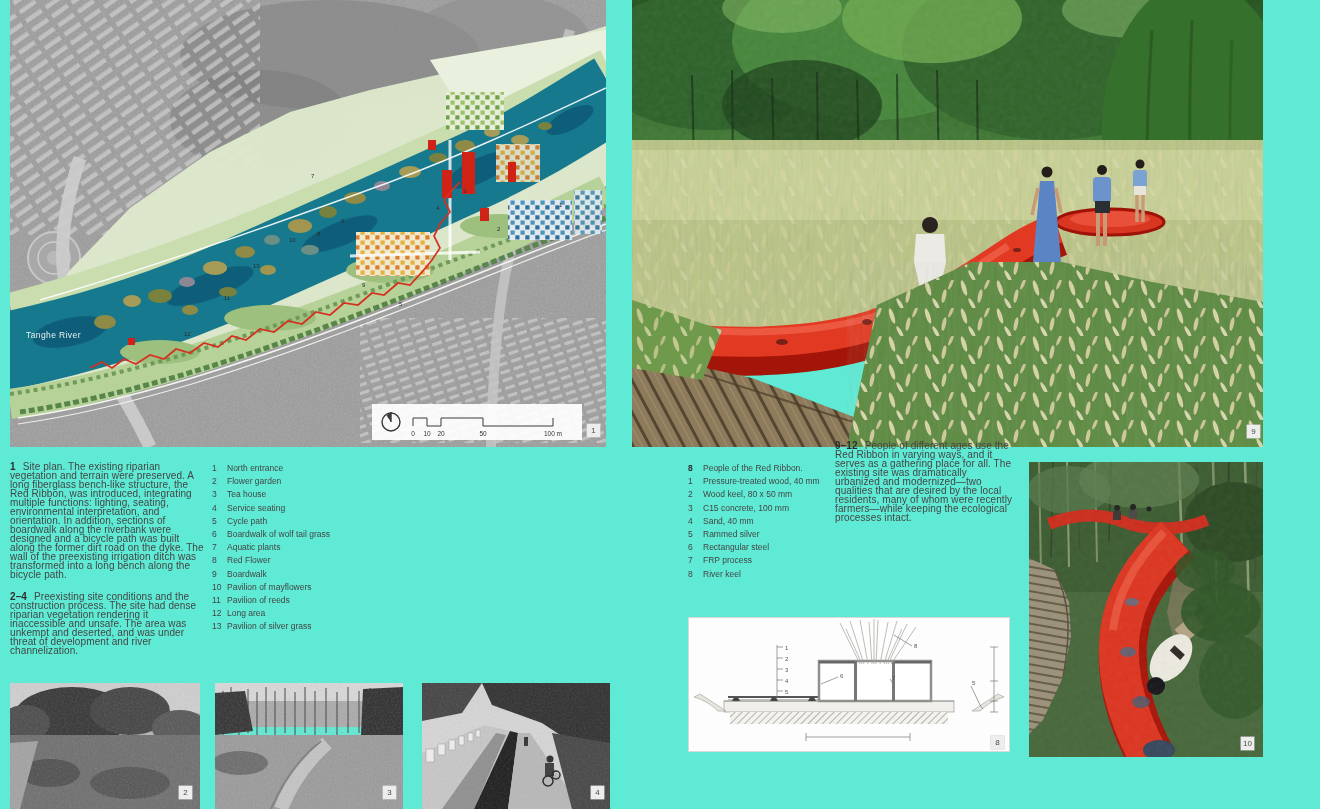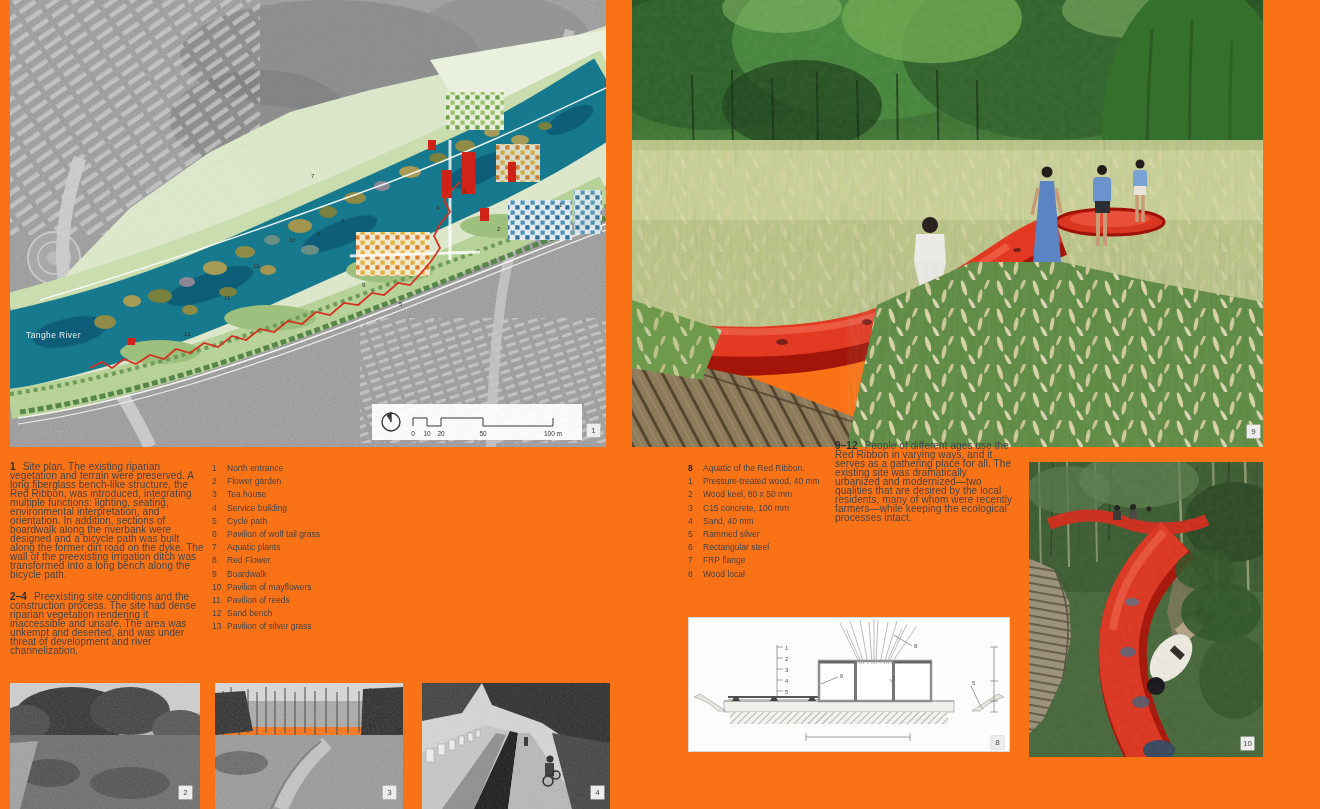--- a/index.html
+++ b/index.html
@@ -1,18 +1,18 @@
 <!DOCTYPE html>
 <html><head>
 <meta charset="utf-8">
 <style>
   * { margin:0; padding:0; box-sizing:border-box; }
   html,body { background:#ffffff; }
   .spread {
-    position:relative; width:1320px; height:809px; background:#f97316;
+    position:relative; width:1320px; height:809px; background:#5eead4;
     font-family:"Liberation Sans", sans-serif; overflow:hidden; color:#404040;
   }
   .abs { position:absolute; }
   .caption { font-size:10px; line-height:9px; color:#454545; letter-spacing:.1px; }
   .caption p + p { margin-top:13px; }
   .caption b { font-weight:bold; color:#2e2e2e; margin-right:7px; }
   .legend { font-size:8.5px; line-height:13.2px; color:#454545; }
   .legend-row { display:flex; }
   .legend-row .ln { width:15px; flex:0 0 15px; }
   .legend-row .ll { flex:1; }
@@ -347,29 +347,29 @@
       <div class="legend-row">
         <span class="ln">2</span>
         <span class="ll">Flower garden</span>
       </div>
       <div class="legend-row">
         <span class="ln">3</span>
         <span class="ll">Tea house</span>
       </div>
       <div class="legend-row">
         <span class="ln">4</span>
-        <span class="ll">Service building</span>
+        <span class="ll">Service seating</span>
       </div>
       <div class="legend-row">
         <span class="ln">5</span>
         <span class="ll">Cycle path</span>
       </div>
       <div class="legend-row">
         <span class="ln">6</span>
-        <span class="ll">Pavilion of wolf tail grass</span>
+        <span class="ll">Boardwalk of wolf tail grass</span>
       </div>
       <div class="legend-row">
         <span class="ln">7</span>
         <span class="ll">Aquatic plants</span>
       </div>
       <div class="legend-row">
         <span class="ln">8</span>
         <span class="ll">Red Flower</span>
       </div>
       <div class="legend-row">
@@ -379,21 +379,21 @@
       <div class="legend-row">
         <span class="ln">10</span>
         <span class="ll">Pavilion of mayflowers</span>
       </div>
       <div class="legend-row">
         <span class="ln">11</span>
         <span class="ll">Pavilion of reeds</span>
       </div>
       <div class="legend-row">
         <span class="ln">12</span>
-        <span class="ll">Sand bench</span>
+        <span class="ll">Long area</span>
       </div>
       <div class="legend-row">
         <span class="ln">13</span>
         <span class="ll">Pavilion of silver grass</span>
       </div>
     </div>
 
   <div class="abs" style="left:10px;top:683px;width:190px;height:126px">
     <svg viewBox="0 0 190 126" width="190" height="126">
       <rect width="190" height="30" fill="#cfcfcf"></rect>
@@ -474,21 +474,21 @@
       </g>
       <rect x="102" y="54" width="4" height="9" fill="#303030"></rect>
       <rect width="188" height="126" filter="url(#ng)" opacity="0.35"></rect>
     </svg>
   </div>
   <div class="fig-tag" style="left:591px;top:786px">4</div>
 
   <div class="abs legend" style="left:688px;top:462px;width:145px">
     <div class="legend-head">
       <span class="ln">8</span>
-      <span class="ll">Aquatic of the Red Ribbon.</span>
+      <span class="ll">People of the Red Ribbon.</span>
     </div>
     <div id="section-legend-list">
         <div class="legend-row">
           <span class="ln">1</span>
           <span class="ll">Pressure-treated wood, 40 mm</span>
         </div>
         <div class="legend-row">
           <span class="ln">2</span>
           <span class="ll">Wood keel, 80 x 50 mm</span>
         </div>
@@ -503,25 +503,25 @@
         <div class="legend-row">
           <span class="ln">5</span>
           <span class="ll">Rammed silver</span>
         </div>
         <div class="legend-row">
           <span class="ln">6</span>
           <span class="ll">Rectangular steel</span>
         </div>
         <div class="legend-row">
           <span class="ln">7</span>
-          <span class="ll">FRP flange</span>
+          <span class="ll">FRP process</span>
         </div>
         <div class="legend-row">
           <span class="ln">8</span>
-          <span class="ll">Wood local</span>
+          <span class="ll">River keel</span>
         </div>
       </div>
   </div>
 
   <div class="abs caption" style="left:835px;top:441px;width:178px">
     <p><b>9–12</b><span>People of different ages use the Red Ribbon in varying ways, and it serves as a gathering place for all. The existing site was dramatically urbanized and modernized—two qualities that are desired by the local residents, many of whom were recently farmers—while keeping the ecological processes intact.</span></p>
   </div>
 
   <div class="abs" style="left:688px;top:617px;width:322px;height:135px">
     <svg viewBox="0 0 322 135" width="322" height="135">

